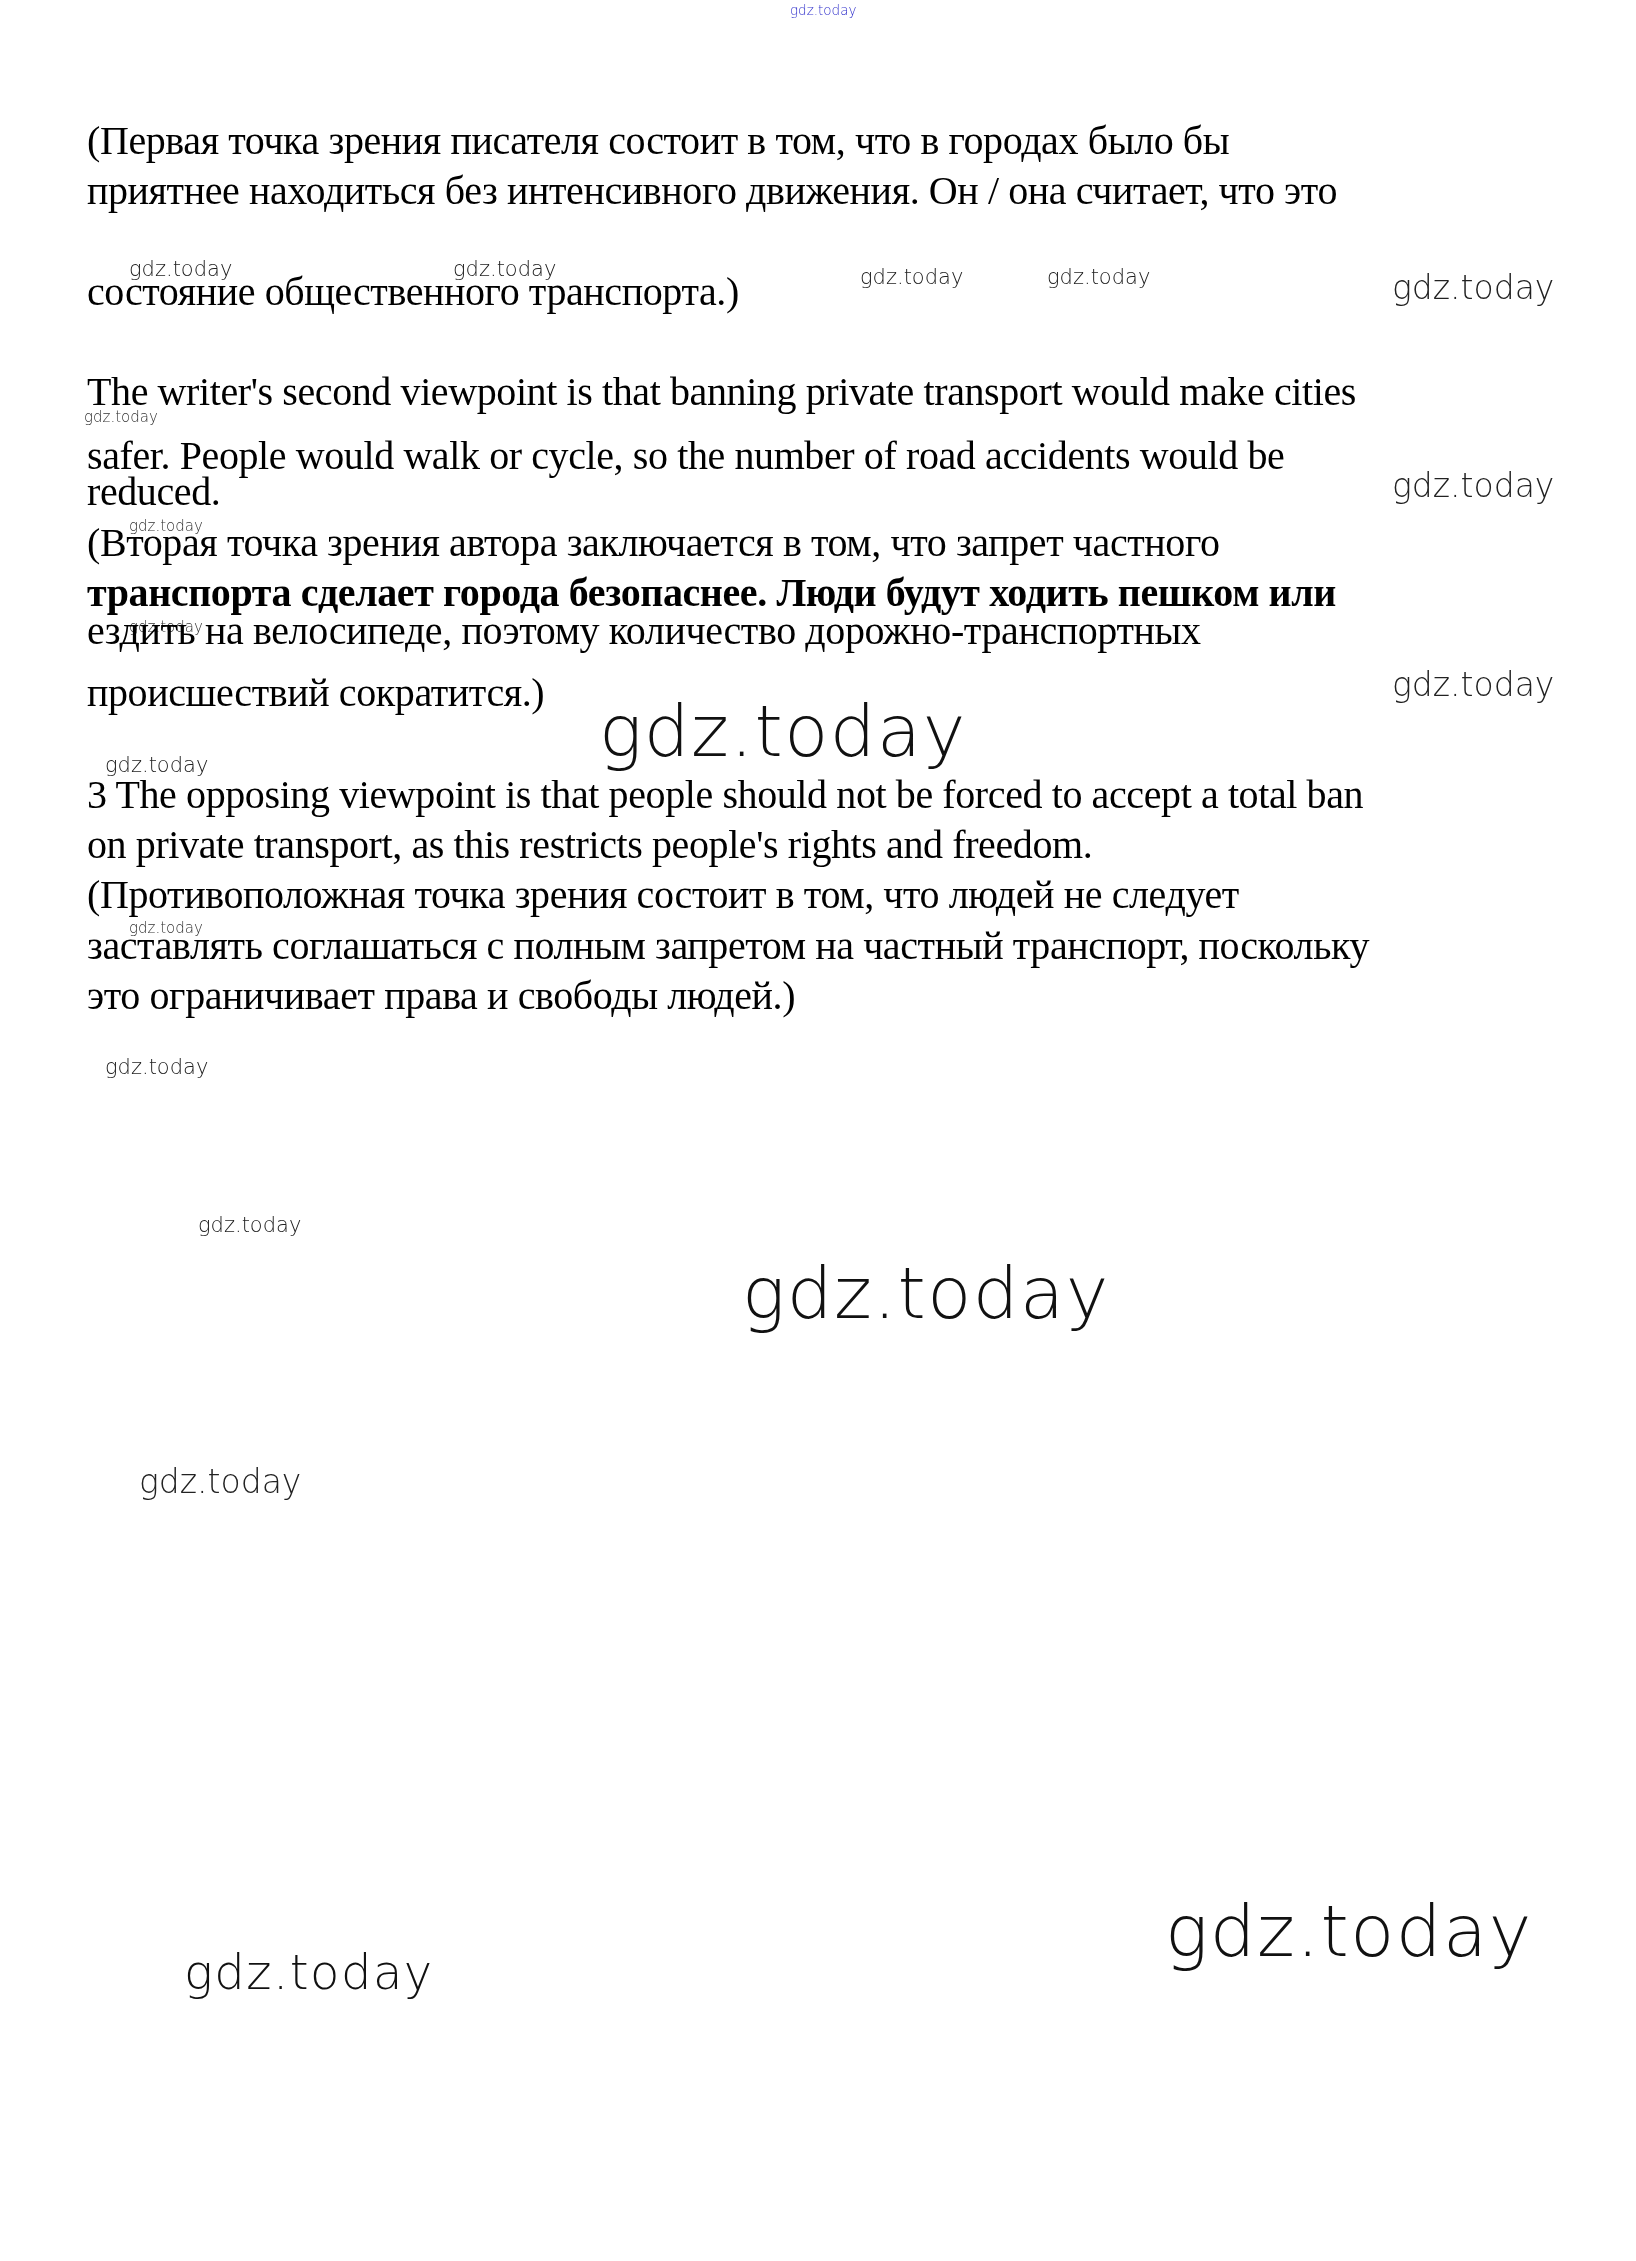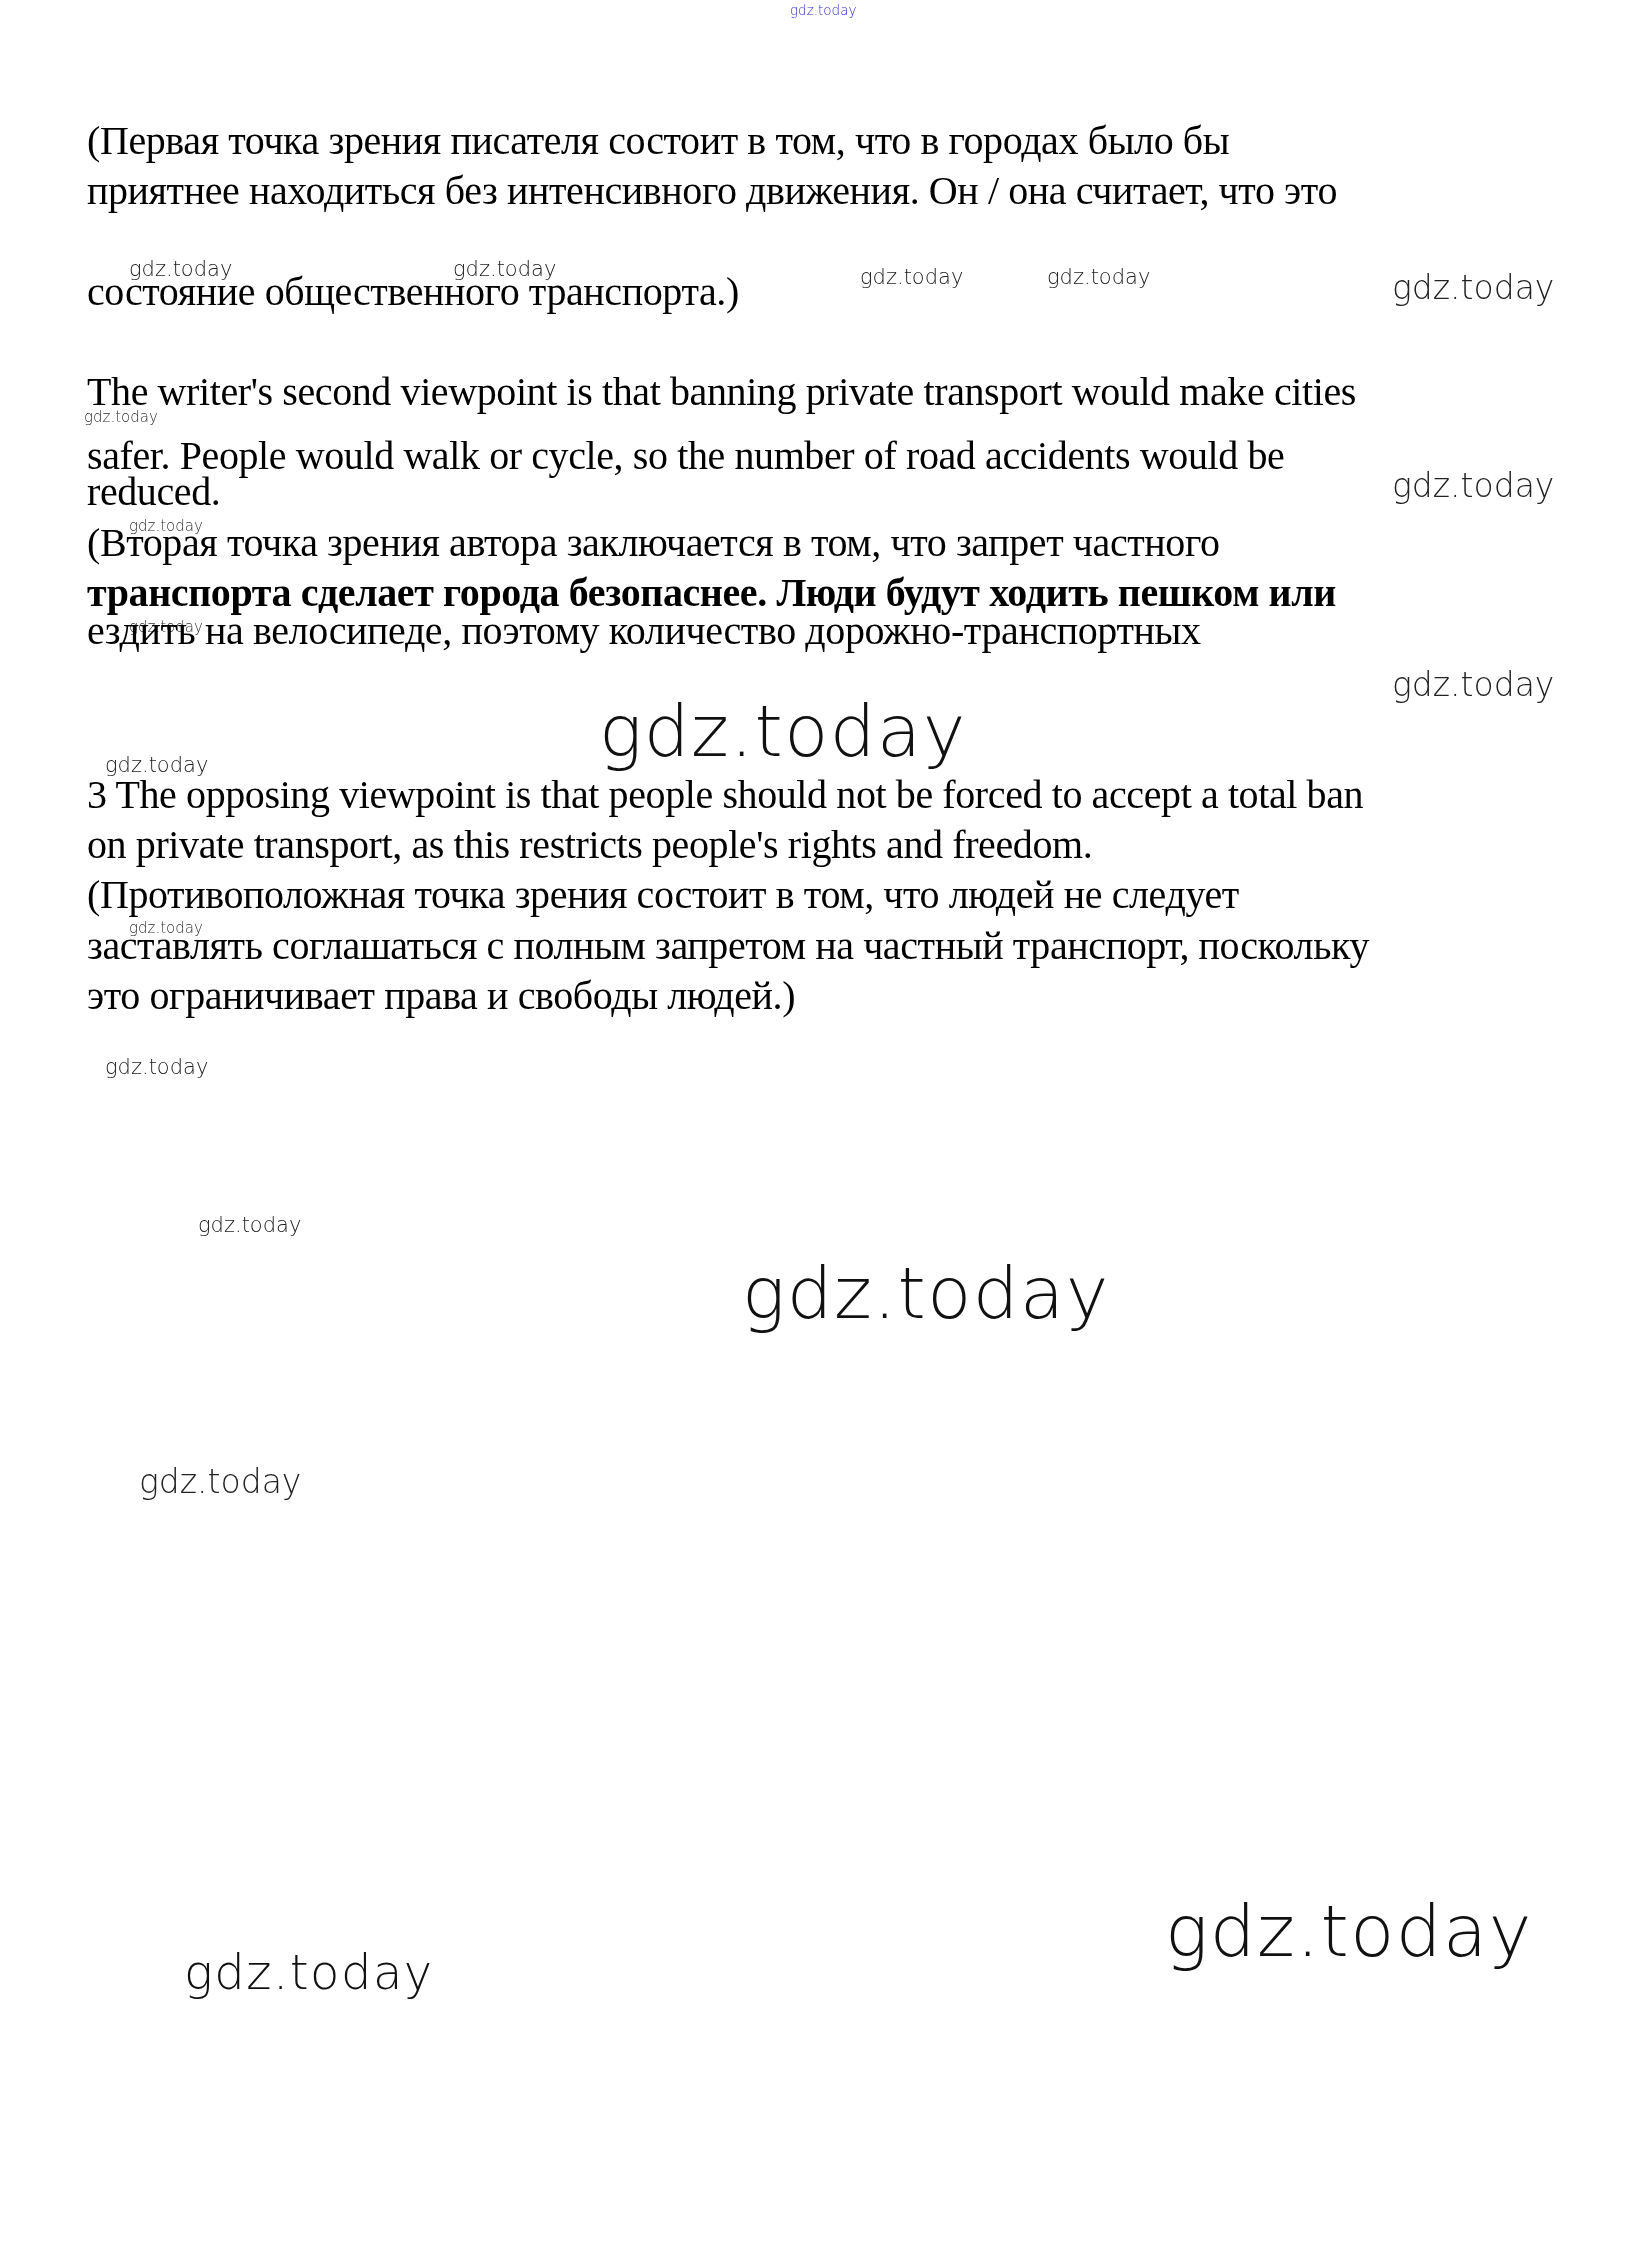--- a/index.html
+++ b/index.html
@@ -44,20 +44,21 @@
   <div class="wm wm-tiny" style="left:84px; top:408px;">gdz.today</div>
   <div class="line" style="top:415px;margin-top:16px;">safer. People would walk or cycle, so the number of road accidents would be</div>
   <div class="line" style="top:467px;">reduced.</div>
   <div class="wm wm-med" style="left:1392px; top:466px;">gdz.today</div>
 
   <div class="wm wm-tiny" style="left:129px; top:517px;">gdz.today</div>
   <div class="line" style="top:518px;">(Вторая точка зрения автора заключается в том, что запрет частного</div>
   <div class="line" style="top:568px;font-weight:bold;">транспорта сделает города безопаснее. Люди будут ходить пешком или</div>
   <div class="wm wm-tiny" style="left:129px; top:618px;">gdz.today</div>
   <div class="line" style="top:606px;">ездить на велосипеде, поэтому количество дорожно-транспортных</div>
+  <div class="line" style="top:668px;">происшествий сократится.)</div>
   <div class="wm wm-med" style="left:1392px; top:665px;">gdz.today</div>
 
   <div class="wm wm-big" style="left:599px; top:689px;">gdz.today</div>
 
   <div class="wm wm-small" style="left:105px; top:753px;">gdz.today</div>
   <div class="line" style="top:770px;">3 The opposing viewpoint is that people should not be forced to accept a total ban</div>
   <div class="line" style="top:820px;">on private transport, as this restricts people's rights and freedom.</div>
 
   <div class="line" style="top:870px;">(Противоположная точка зрения состоит в том, что людей не следует</div>
   <div class="wm wm-tiny" style="left:129px; top:919px;">gdz.today</div>

